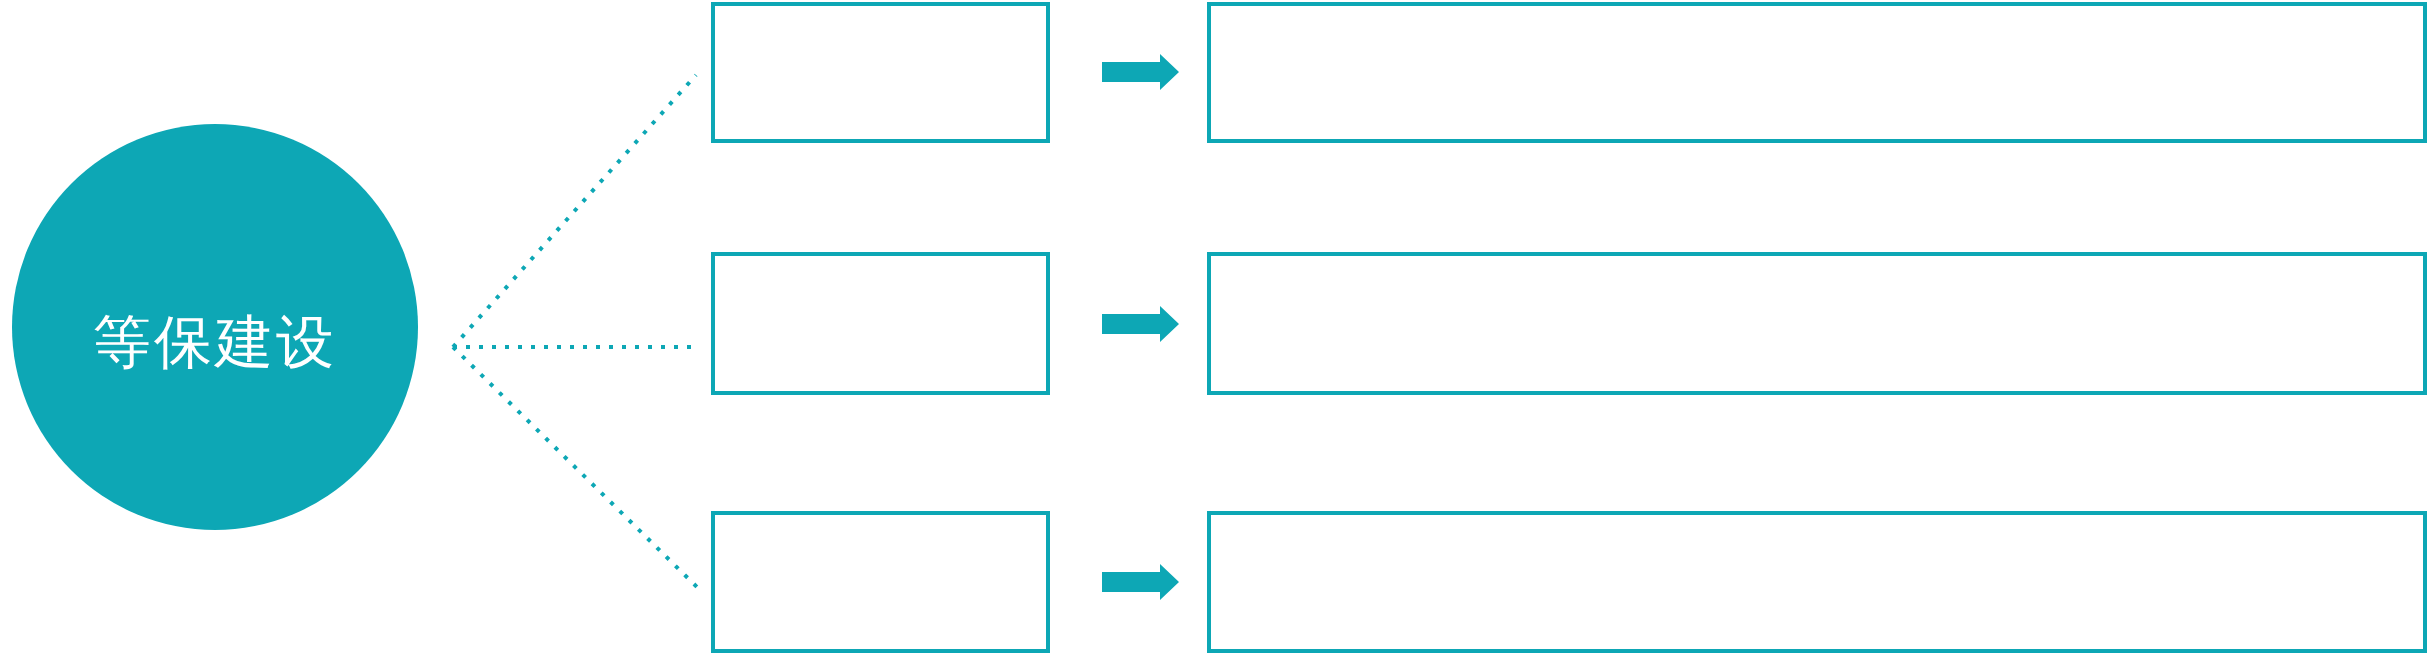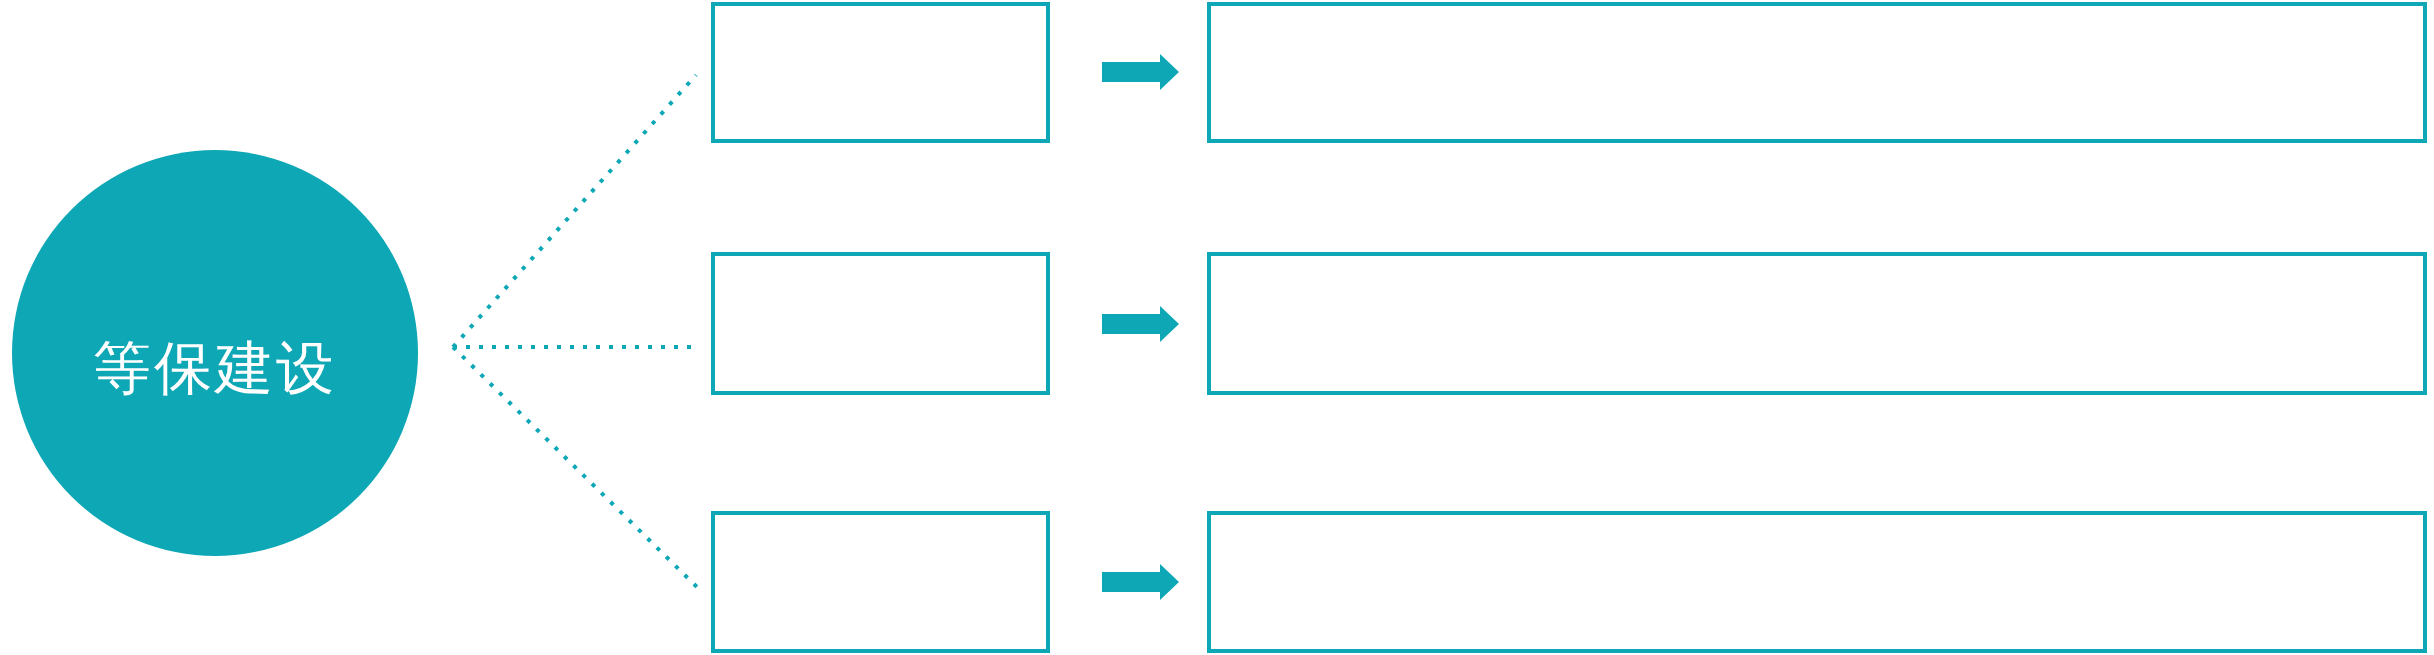--- a/index.html
+++ b/index.html
@@ -19,21 +19,21 @@
     position: absolute;
     left: 0;
     top: 0;
     width: 2434px;
     height: 655px;
     pointer-events: none;
   }
   .topic-circle {
     position: absolute;
     left: 12px;
-    top: 150px;
+    top: 124px;
     width: 406px;
     height: 406px;
     border-radius: 50%;
     background: #0da7b5;
     display: flex;
     flex-direction: column;
     align-items: center;
     justify-content: center;
     padding-top: 30px;
     box-sizing: border-box;

